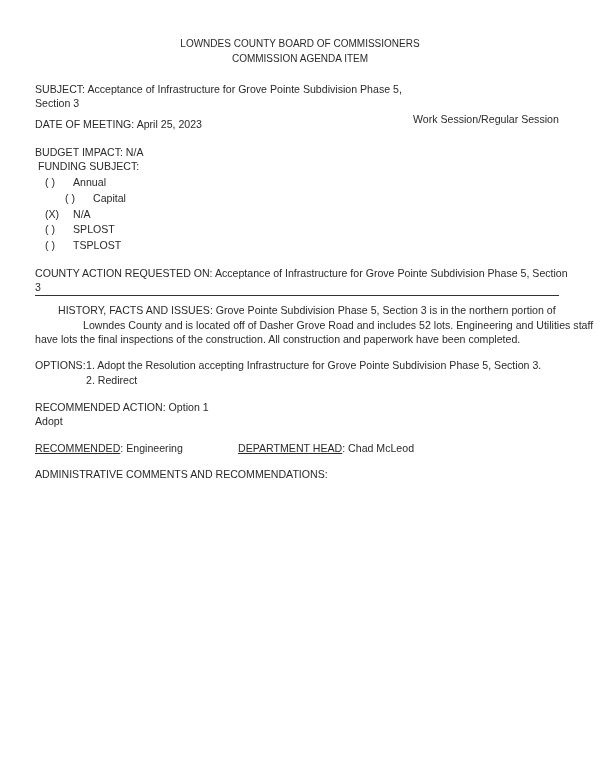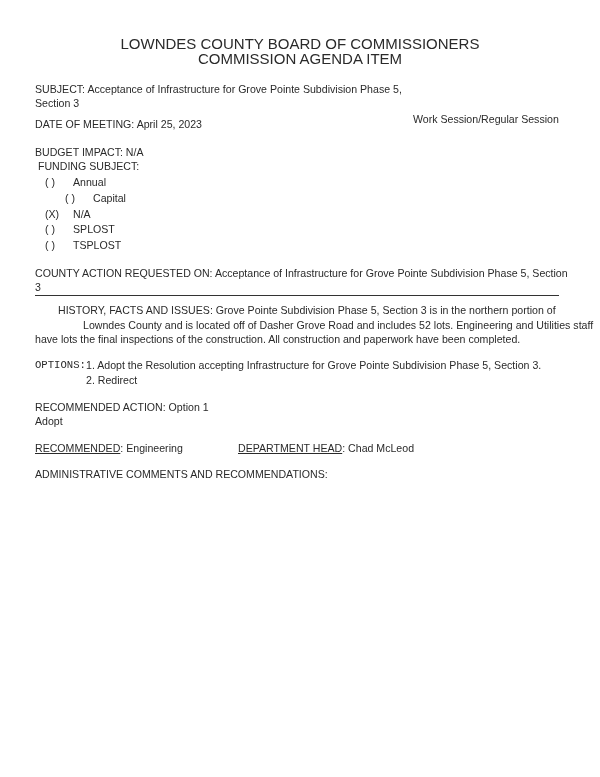--- a/index.html
+++ b/index.html
@@ -2,21 +2,21 @@
 <html><head>
   <meta charset="utf-8">
   <style>
     html, body { margin: 0; padding: 0; background: #ffffff; }
     body {
       width: 600px; height: 777px; position: relative; overflow: hidden;
       font-family: "Liberation Sans", sans-serif; color: #2a2a2a;
       font-size: 10.6px; line-height: 15px;
     }
     .abs { position: absolute; white-space: nowrap; }
-    .title { left: 0; width: 600px; text-align: center; font-size: 15px; }
+    .title { left: 0; width: 600px; text-align: center; font-size: 10px; }
     .under { text-decoration: underline; }
     .hr { position: absolute; left: 35px; width: 524px; height: 0; border-top: 1.2px solid #333; }
     .check { display: inline-block; width: 28px; }
   </style>
 </head>
 <body>
 
 <div>
   <div class="abs title" style="top:36px;">LOWNDES COUNTY BOARD OF COMMISSIONERS</div>
   <div class="abs title" style="top:51px;">COMMISSION AGENDA ITEM</div>
@@ -49,21 +49,21 @@
   </div>
 
   <div class="abs" style="left:35px; top:266px;">COUNTY ACTION REQUESTED ON: Acceptance of Infrastructure for Grove Pointe Subdivision Phase 5, Section</div>
   <div class="abs" style="left:35px; top:280px;">3</div>
   <div class="hr" style="top:295px;"></div>
 
   <div class="abs" style="left:35px; top:303px;margin-left:23px;">HISTORY, FACTS AND ISSUES: Grove Pointe Subdivision Phase 5, Section 3 is in the northern portion of</div>
   <div class="abs" style="left:35px; top:318px;padding-left:48px;">Lowndes County and is located off of Dasher Grove Road and includes 52 lots. Engineering and Utilities staff</div>
   <div class="abs" style="left:35px; top:332px;">have lots the final inspections of the construction. All construction and paperwork have been completed.</div>
 
-  <div class="abs" style="left:35px; top:358px;font-family:Liberation Mono, monospace;">OPTIONS:</div>
+  <div class="abs" style="left:35px; top:358px;">OPTIONS:</div>
   <div class="abs" style="left:86px; top:358px;">1. Adopt the Resolution accepting Infrastructure for Grove Pointe Subdivision Phase 5, Section 3.</div>
   <div class="abs" style="left:86px; top:373px;">2. Redirect</div>
 
   <div class="abs" style="left:35px; top:400px;">RECOMMENDED ACTION: Option 1</div>
   <div class="abs" style="left:35px; top:414px;">Adopt</div>
 
   <div class="abs" style="left:35px; top:441px;">
     <span class="under">RECOMMENDED</span><span>: Engineering</span>
   </div>
   <div class="abs" style="left:238px; top:441px;">

